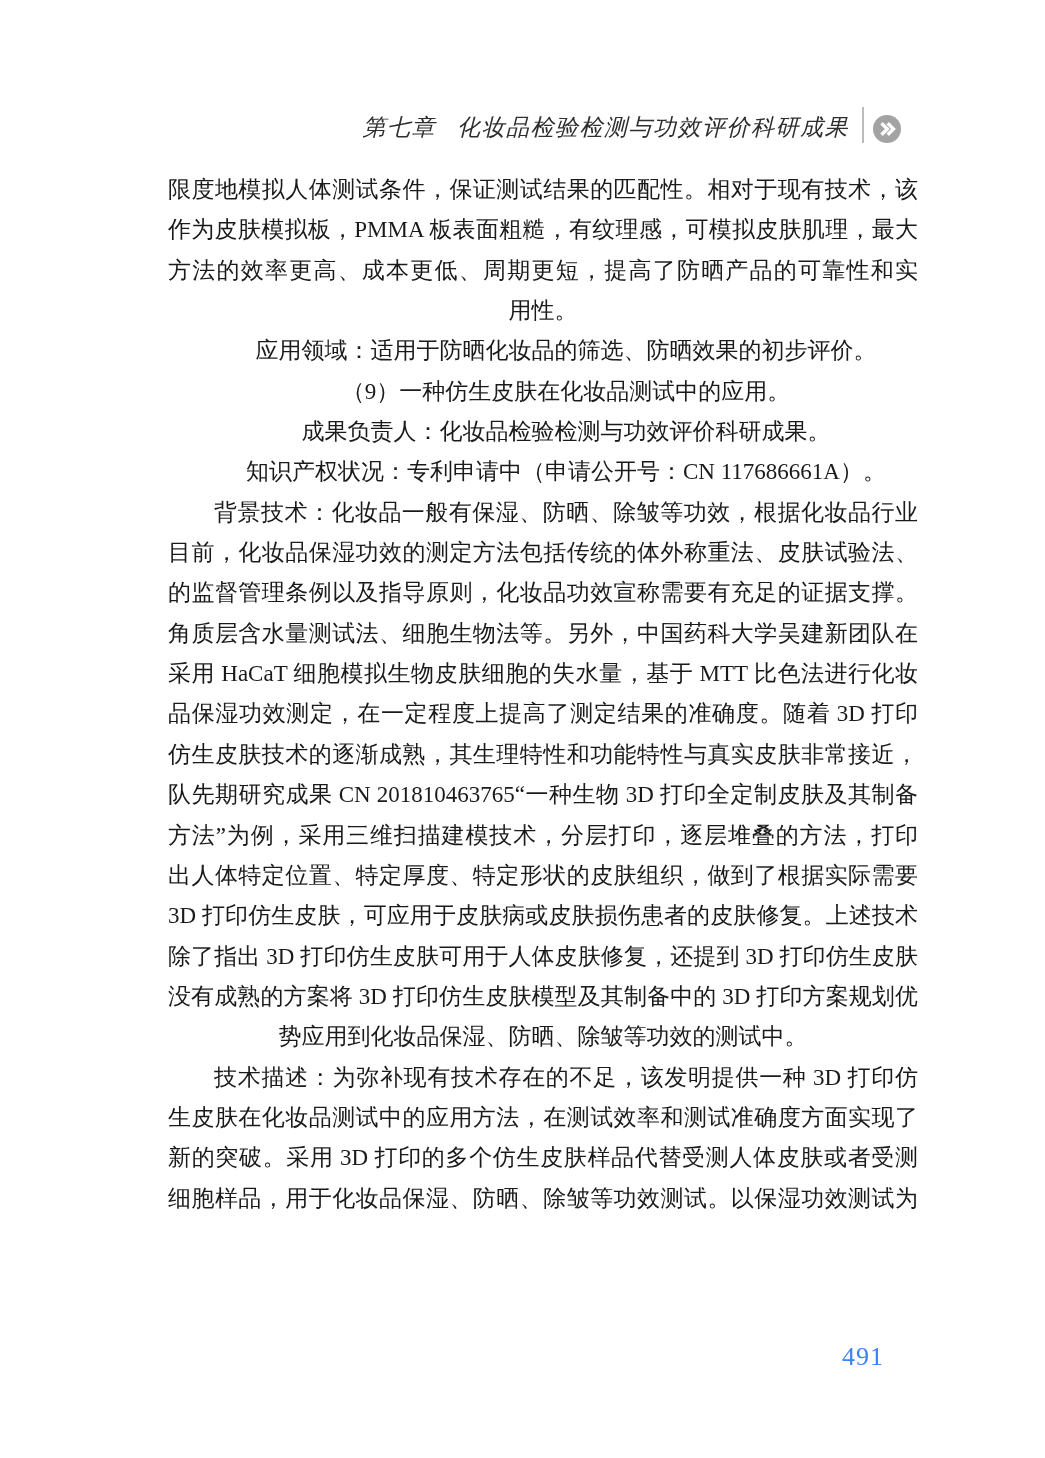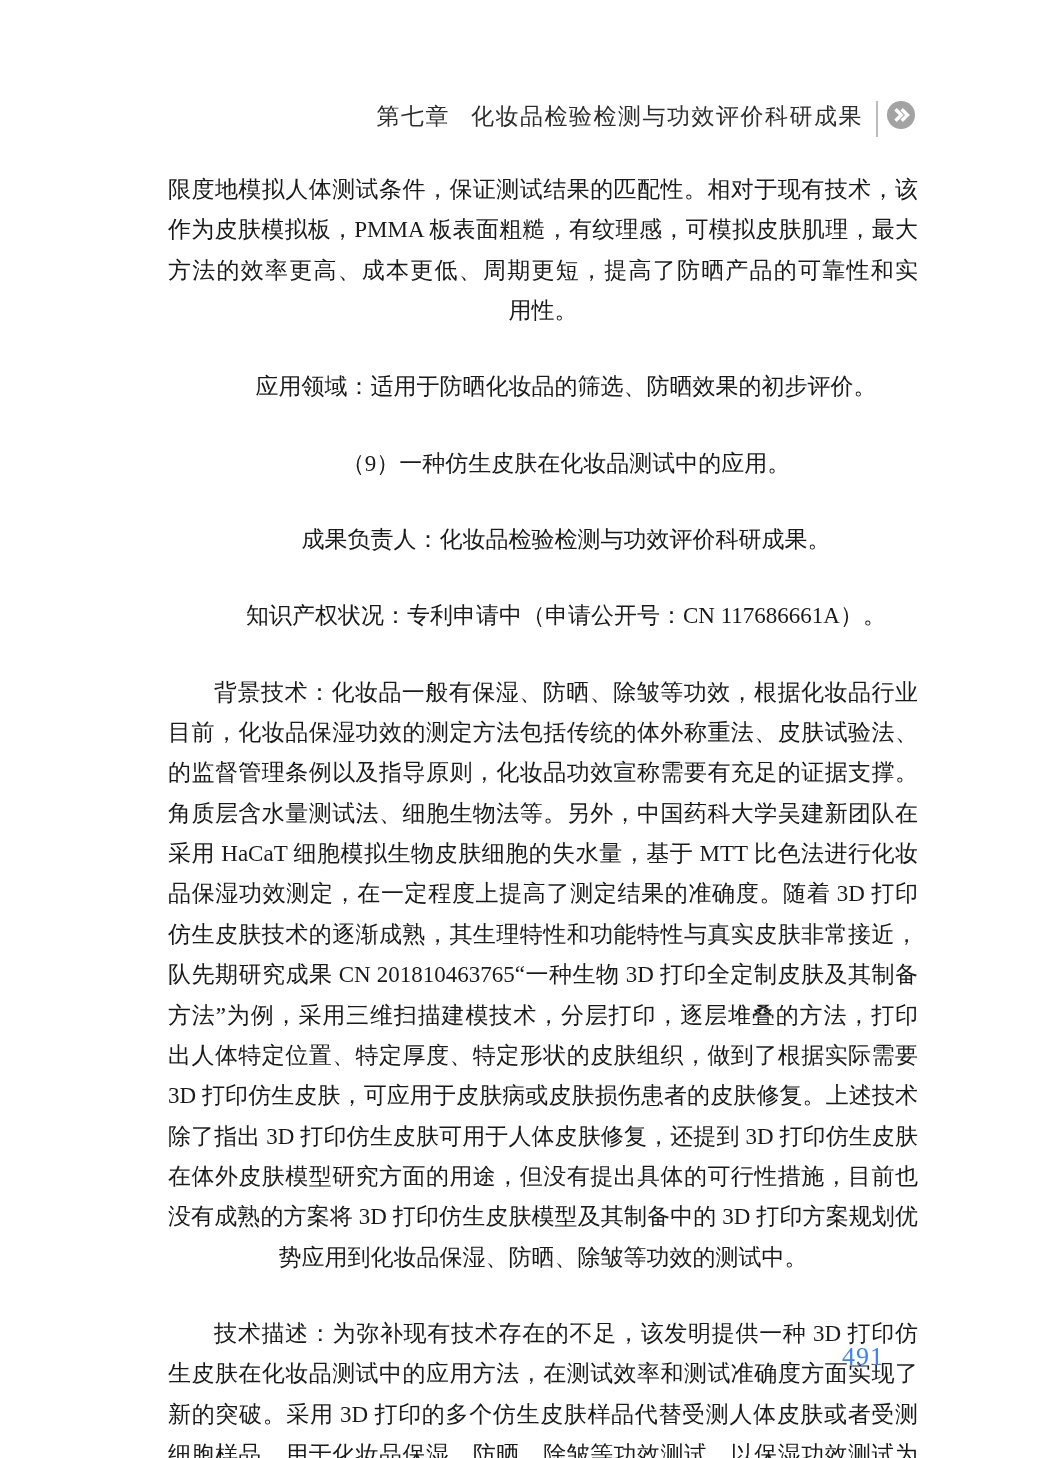--- a/index.html
+++ b/index.html
@@ -8,24 +8,25 @@
     width: 1045px;
     height: 1458px;
     background: #ffffff;
     overflow: hidden;
     font-family: "Liberation Serif", serif;
   }
   
   .running-head {
     position: absolute;
     top: 101px;
-    right: 130px;
+    right: 144px;
     display: flex;
-    align-items: flex-start;
+    align-items: flex-end;
     height: 42px;
+    font-style: italic;
   }
   .chapter-heading {
     font-family: "Liberation Sans", sans-serif;
     font-size: 23px;
     color: #2e2e2e;
     letter-spacing: 1.5px;
     white-space: nowrap;
   }
   .chapter-heading .chapter-label { margin-right: 21px; }
   .head-divider {
@@ -49,21 +50,21 @@
     height: 40.35px;
     line-height: 40.35px;
     text-align: center;
     box-sizing: border-box;
     width: 750px;
   }
   .ln.fit {
     text-align: justify;
     text-align-last: justify;
   }
-  .ln.ind { padding-left: 46px; margin-top: 36px; }
+  .ln.ind { padding-left: 46px; }
   
   .page-number {
     position: absolute;
     left: 842px;
     top: 1342px;
     font-size: 26px;
     color: #3b82f6;
     letter-spacing: 1px;
   }
 </style>
@@ -98,21 +99,20 @@
       <div class="ln fit">的监督管理条例以及指导原则，化妆品功效宣称需要有充足的证据支撑。</div>
       <div class="ln fit">角质层含水量测试法、细胞生物法等。另外，中国药科大学吴建新团队在</div>
       <div class="ln fit">采用 HaCaT 细胞模拟生物皮肤细胞的失水量，基于 MTT 比色法进行化妆</div>
       <div class="ln fit">品保湿功效测定，在一定程度上提高了测定结果的准确度。随着 3D 打印</div>
       <div class="ln fit">仿生皮肤技术的逐渐成熟，其生理特性和功能特性与真实皮肤非常接近，</div>
       <div class="ln fit">队先期研究成果 CN 201810463765“一种生物 3D 打印全定制皮肤及其制备</div>
       <div class="ln fit">方法”为例，采用三维扫描建模技术，分层打印，逐层堆叠的方法，打印</div>
       <div class="ln fit">出人体特定位置、特定厚度、特定形状的皮肤组织，做到了根据实际需要</div>
       <div class="ln fit">3D 打印仿生皮肤，可应用于皮肤病或皮肤损伤患者的皮肤修复。上述技术</div>
       <div class="ln fit">除了指出 3D 打印仿生皮肤可用于人体皮肤修复，还提到 3D 打印仿生皮肤</div>
-      <div class="ln fit">在体外皮肤模型研究方面的用途，但没有提出具体的可行性措施，目前也</div>
       <div class="ln fit">没有成熟的方案将 3D 打印仿生皮肤模型及其制备中的 3D 打印方案规划优</div>
       <div class="ln">势应用到化妆品保湿、防晒、除皱等功效的测试中。</div>
       <div class="ln fit ind">技术描述：为弥补现有技术存在的不足，该发明提供一种 3D 打印仿</div>
       <div class="ln fit">生皮肤在化妆品测试中的应用方法，在测试效率和测试准确度方面实现了</div>
       <div class="ln fit">新的突破。采用 3D 打印的多个仿生皮肤样品代替受测人体皮肤或者受测</div>
       <div class="ln fit">细胞样品，用于化妆品保湿、防晒、除皱等功效测试。以保湿功效测试为</div>
     </div>
 
   <div class="page-number">491</div>
 

